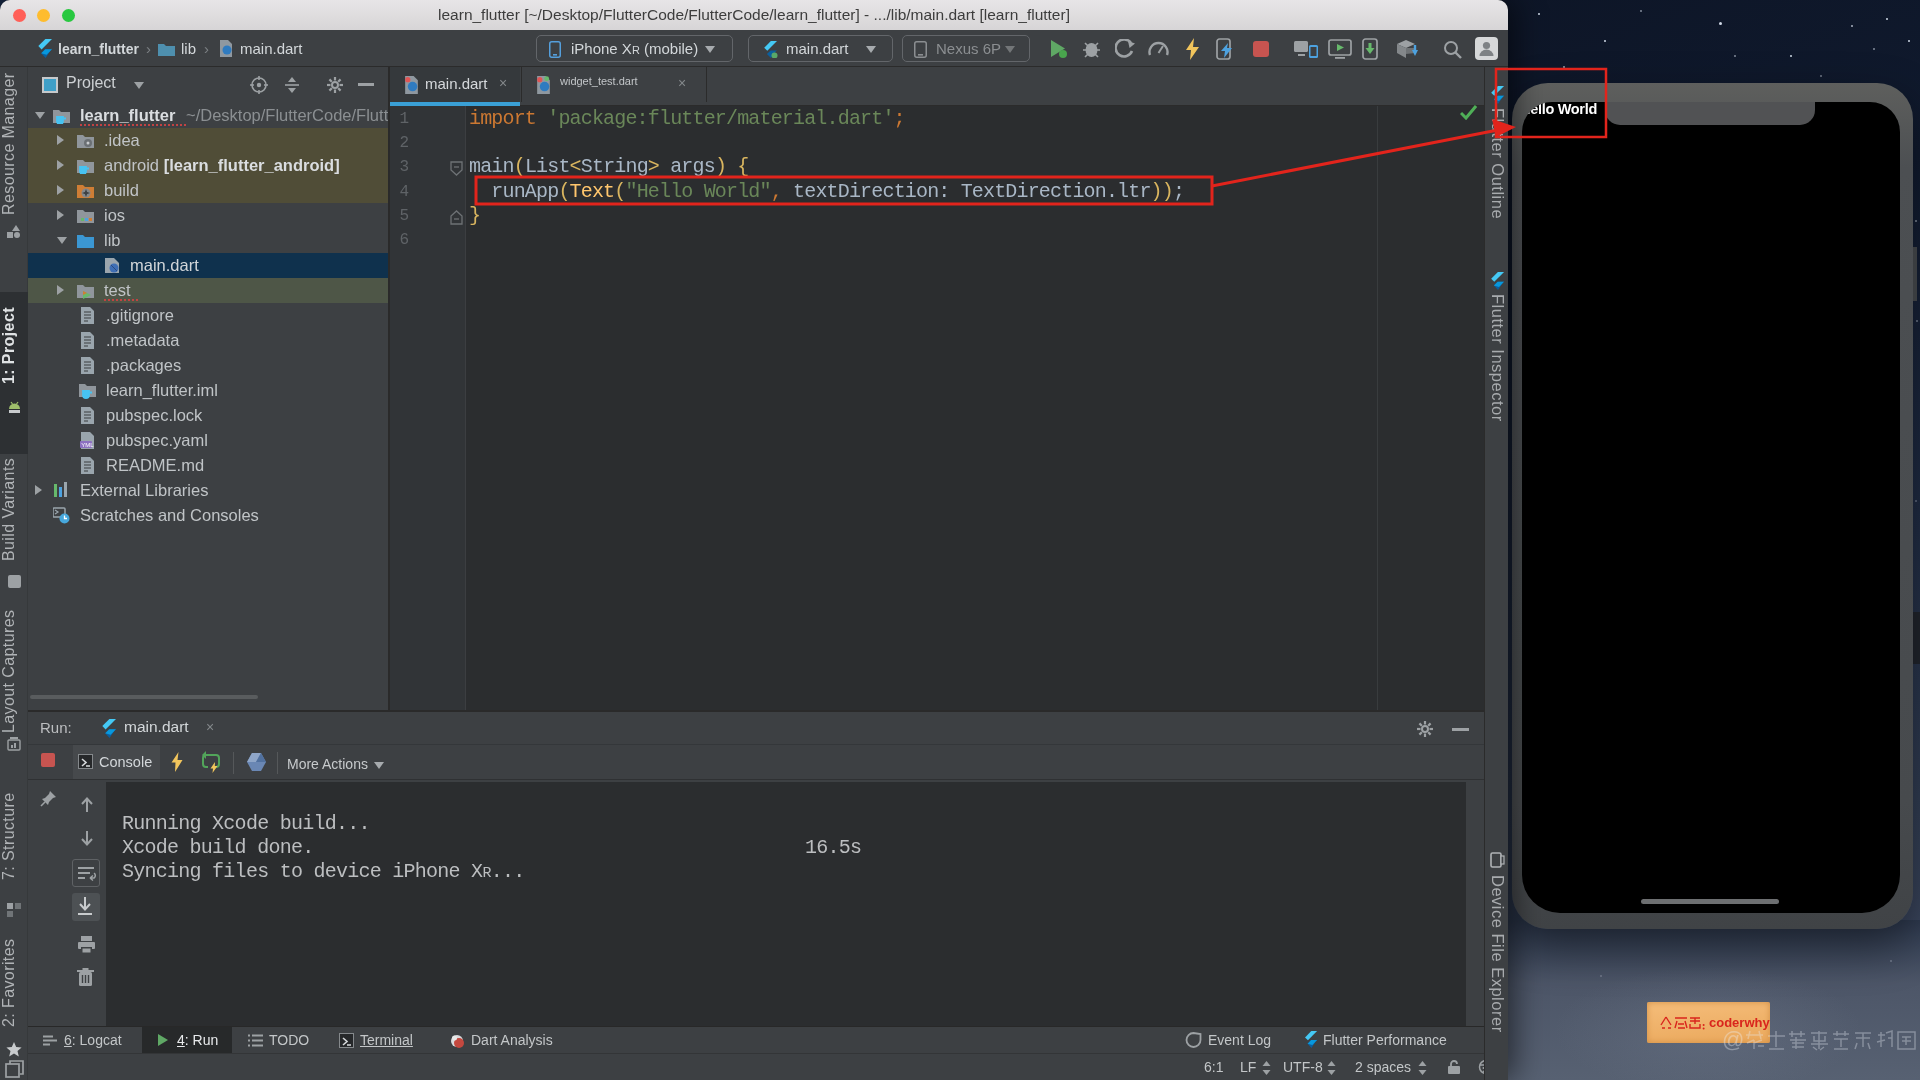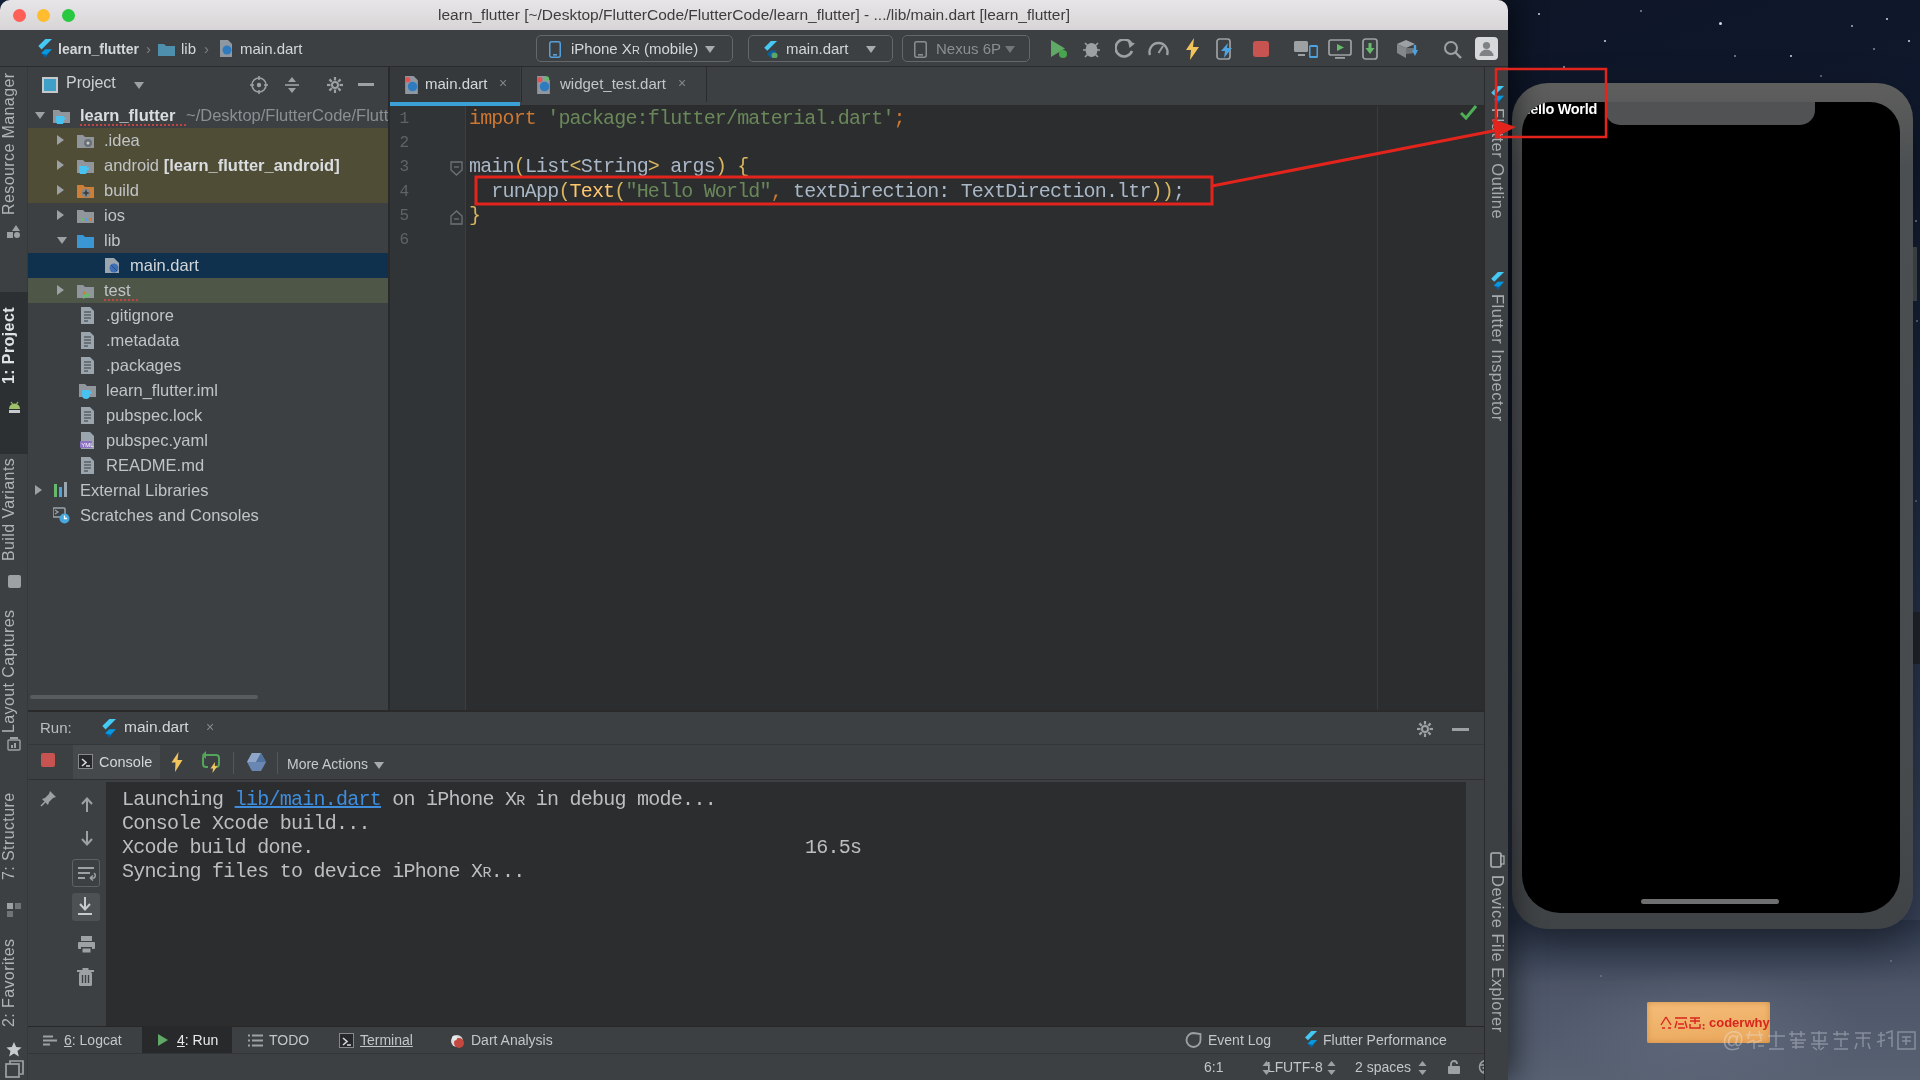--- a/index.html
+++ b/index.html
@@ -485,21 +485,21 @@
       </svg>
       <span class="abs" style="left:35px;top:8px;font-size:15px;color:#d5d8db;">main.dart</span>
       <span class="abs" style="left:109px;top:8px;font-size:14px;color:#84888b;">×</span>
       <div class="abs" style="left:131px;top:0;width:1px;height:35px;background:#2b2b2b;"></div>
       <svg class="abs" style="left:146px;top:9px" width="15" height="18" viewBox="0 0 14 17">
         <path d="M1,0 h8 l4,4 v13 h-12 z" fill="#8f98a0"></path>
         <circle cx="8" cy="10" r="4.5" fill="#2f7bc0"></circle>
         <circle cx="3.5" cy="3.5" r="2.5" fill="#e05555"></circle>
         <circle cx="10" cy="2.5" r="2.3" fill="#67b96c"></circle>
       </svg>
-      <span class="abs" style="left:170px;top:8px;font-size:15px;color:#c3c6c9;">widget_test.dart</span>
+      <span class="abs" style="left:170px;top:8px;font-size:11px;color:#c3c6c9;">widget_test.dart</span>
       <span class="abs" style="left:288px;top:8px;font-size:14px;color:#84888b;">×</span>
       <div class="abs" style="left:316px;top:0;width:1px;height:35px;background:#2b2b2b;"></div>
     </div>
     <div class="abs" id="gutter">
       <div class="lnum" style="top:4px;">1</div>
       <div class="lnum" style="top:28px;">2</div>
       <div class="lnum" style="top:52px;">3</div>
       <div class="lnum" style="top:77px;">4</div>
       <div class="lnum" style="top:101px;">5</div>
       <div class="lnum" style="top:125px;">6</div>
@@ -586,22 +586,21 @@
         <rect x="5.5" y="12.5" width="8" height="4" fill="#9da1a4"></rect>
     </svg>
     <svg class="abs" style="left:77px;top:256px" width="17" height="19" viewBox="0 0 17 19">
       <rect x="2" y="4" width="13" height="14" rx="1.5" fill="#9da1a4"></rect>
         <rect x="0" y="2" width="17" height="2" fill="#9da1a4"></rect>
       <rect x="5.5" y="0" width="6" height="2" fill="#9da1a4"></rect>
       <path d="M5.5,7 v8 M8.5,7 v8 M11.5,7 v8" stroke="#3d4043" stroke-width="1.4"></path>
     </svg>
 
     <div class="abs" id="console">
-      <div class="cline" style="top:6px;">Launching <span style="color:#3f8ede;text-decoration:underline;">lib/main.dart</span> on iPhone X<span style="font-size:15px;">R</span> in debug mode...</div>
-      <div class="cline" style="top:30px;">Console Xcode build...</div>
+      <div class="cline" style="top:30px;">Running Xcode build...</div>
       <div class="cline" style="top:54px;">Xcode build done.</div>
       <div class="cline" style="top:54px;left:699px;">16.5s</div>
       <div class="cline" style="top:78px;">Syncing files to device iPhone X<span style="font-size:15px;">R</span>...</div>
     </div>
 
     <svg class="abs" style="left:1416px;top:8px" width="18" height="18" viewBox="0 0 18 18">
       <circle cx="9" cy="9" r="3" fill="none" stroke="#9da1a4" stroke-width="2"></circle>
       <g stroke="#9da1a4" stroke-width="2.2">
         <line x1="9" y1="1" x2="9" y2="4.5"></line>
           <line x1="9" y1="13.5" x2="9" y2="17"></line>
@@ -649,21 +648,21 @@
     </svg>
     <span class="sbtext" style="left:1208px;top:5px;">Event Log</span>
     <svg class="abs" style="left:1303px;top:4px" width="15" height="17" viewBox="0 0 17 19">
       <polygon points="9.4,0 16,0 5.6,10.4 2.3,7.1" fill="#45c9f5"></polygon>
       <polygon points="16,9.3 9.6,19 5.2,14.3 9.2,10.2 16,10.2" fill="#0b5f9e"></polygon>
       <polygon points="5.2,14.3 9.2,10.2 16,10.2 10.6,15.8" fill="#0898dd"></polygon>
     </svg>
     <span class="sbtext" style="left:1323px;top:5px;">Flutter Performance</span>
     <div class="abs" style="left:0;top:26px;width:1508px;height:1px;background:#333537;"></div>
     <span class="sbtext" style="left:1204px;top:32px;">6:1</span>
-    <span class="sbtext" style="left:1267px;top:32px;">LF</span>
+    <span class="sbtext" style="left:1240px;top:32px;">LF</span>
     <svg class="abs" style="left:1262px;top:34px" width="9" height="14" viewBox="0 0 9 14">
         <polygon points="4.5,0 8.5,5 0.5,5" fill="#9da1a4"></polygon>
         <polygon points="4.5,14 8.5,9 0.5,9" fill="#9da1a4"></polygon>
       </svg>
     <span class="sbtext" style="left:1283px;top:32px;">UTF-8</span>
     <svg class="abs" style="left:1327px;top:34px" width="9" height="14" viewBox="0 0 9 14">
         <polygon points="4.5,0 8.5,5 0.5,5" fill="#9da1a4"></polygon>
         <polygon points="4.5,14 8.5,9 0.5,9" fill="#9da1a4"></polygon>
       </svg>
     <span class="sbtext" style="left:1355px;top:32px;">2 spaces</span>

